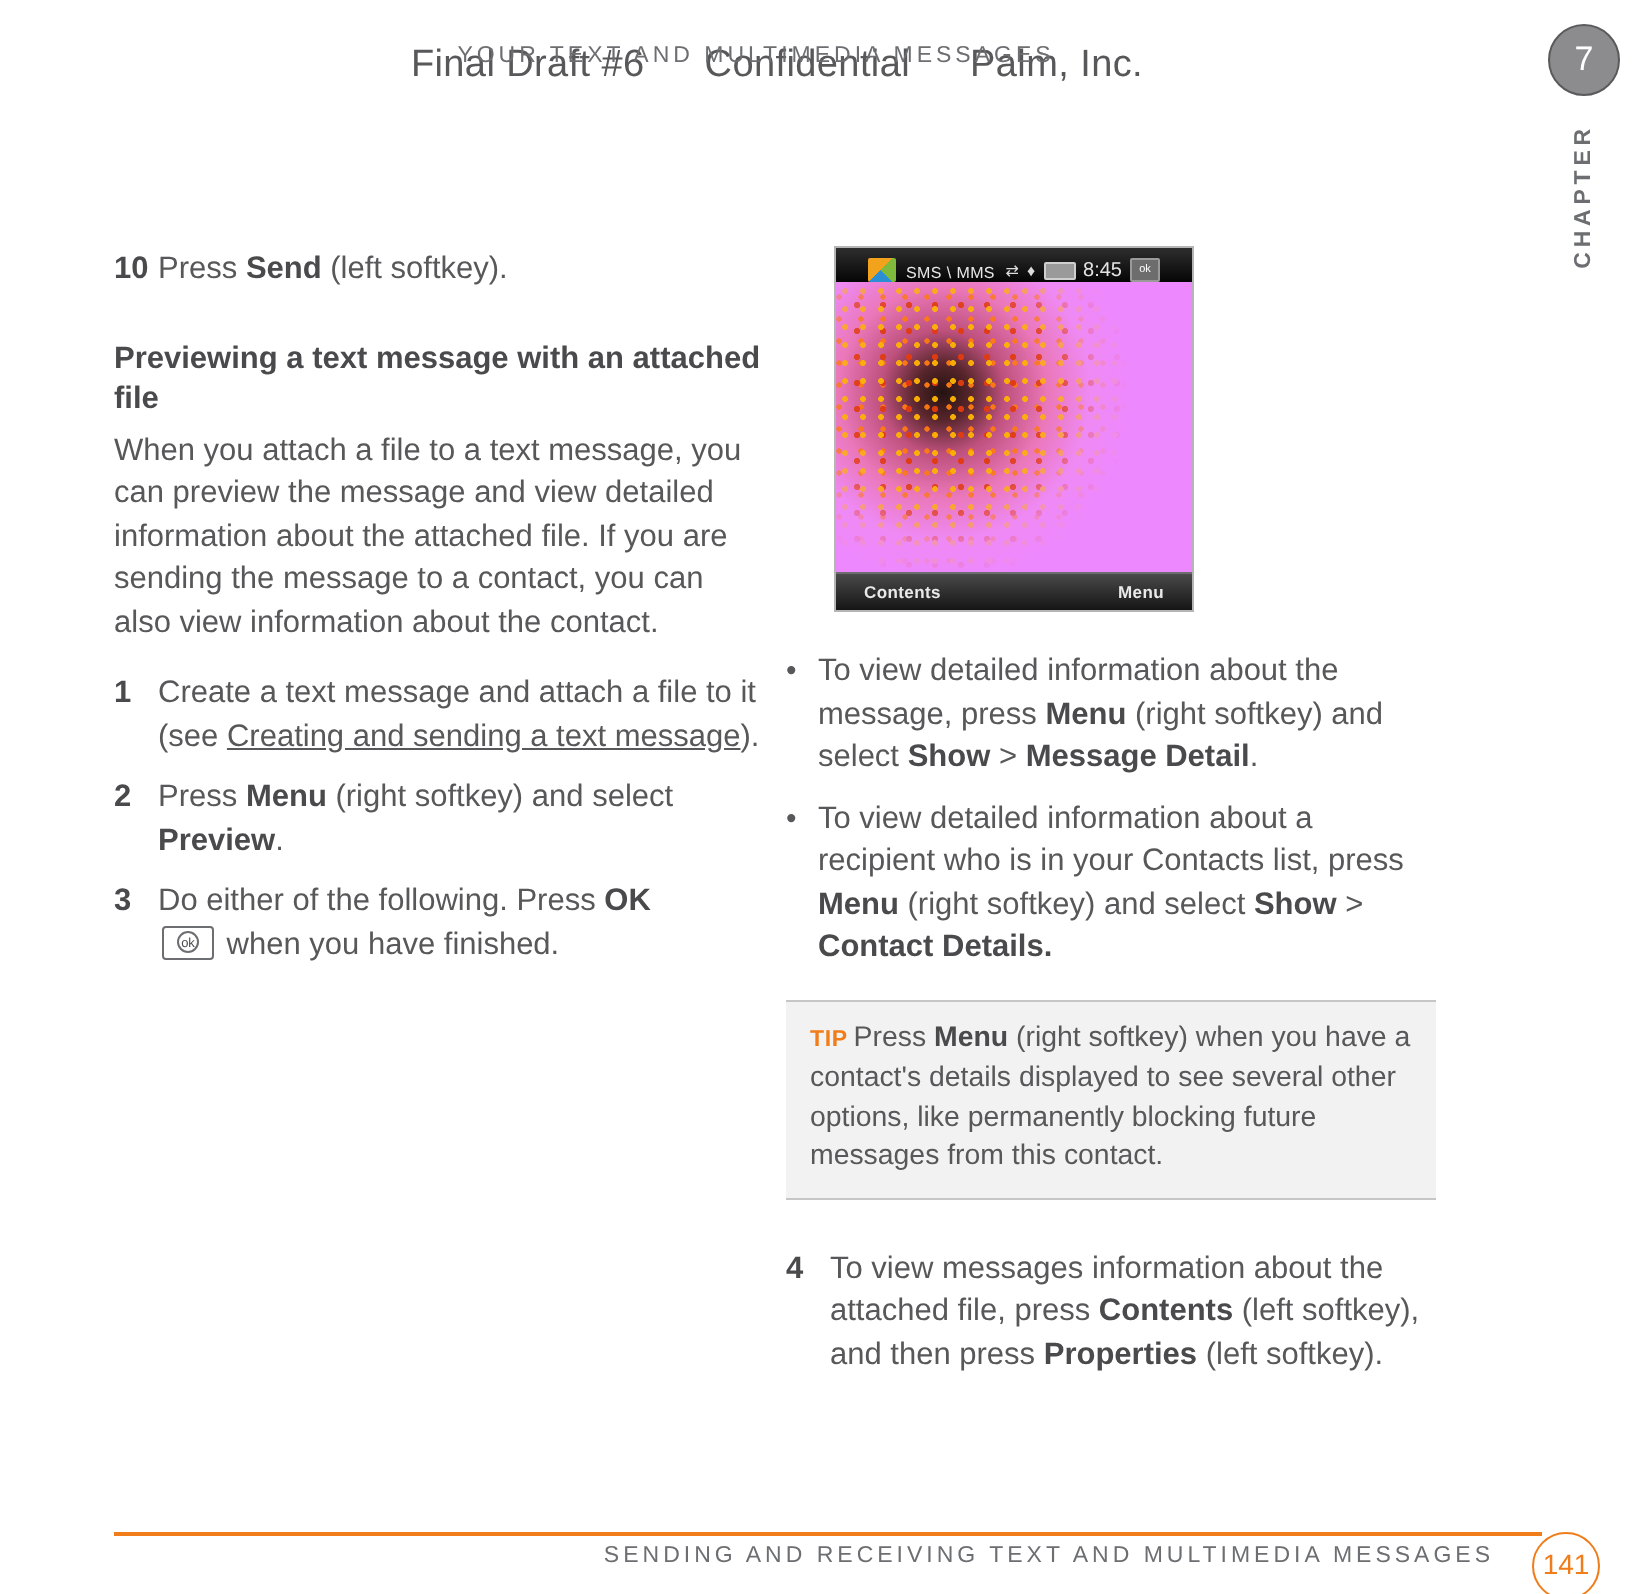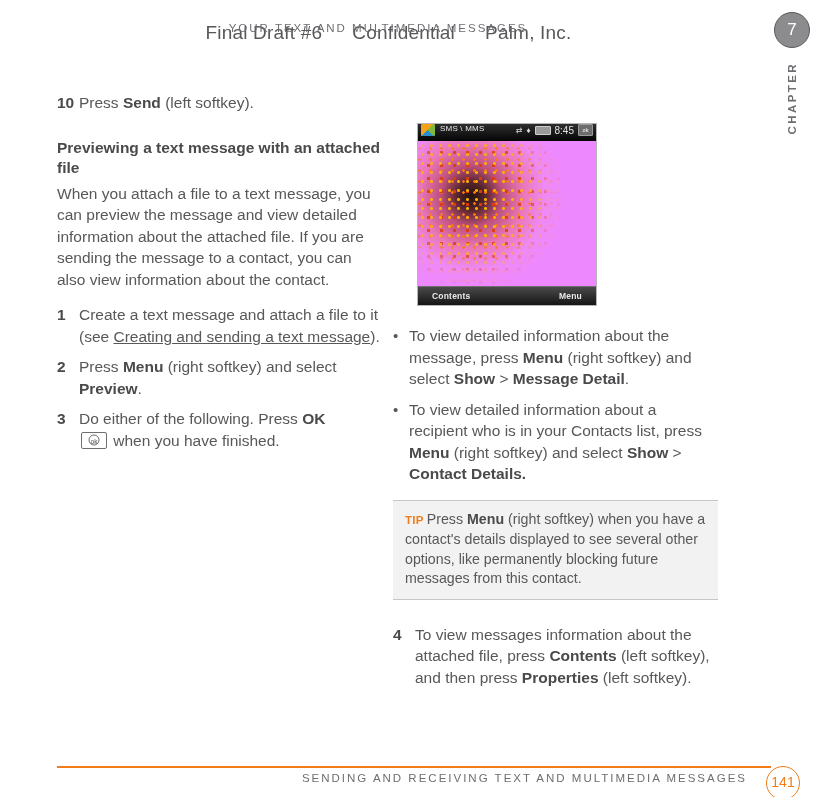--- a/index.html
+++ b/index.html
@@ -72,21 +72,21 @@
     color: #6d6e71;
     font-weight: bold;
     writing-mode: vertical-rl;
     transform: rotate(180deg);
     white-space: nowrap;
   }
 
   
   .col {
     position: absolute;
-    top: 92px;
+    top: 124px;
     width: 325px;
     font-size: 15.5px;
     line-height: 21.5px;
     color: #58585a;
   }
   .col-left  { left: 57px; }
   .col-right { left: 393px; }
 
   b, strong { color: #4a4a4c; font-weight: bold; }
 
@@ -191,22 +191,22 @@
     height: 183px;
     border: 1px solid #b5b5b5;
     box-sizing: border-box;
     background: #000;
     overflow: hidden;
   }
   .ps-titlebar {
     height: 17px;
     background: linear-gradient(#2e2e2e, #050505);
     display: flex;
-    align-items: flex-start;
-    padding: 0 3px;
+    align-items: flex-end;
+    padding: 0 16px;
     box-sizing: border-box;
   }
   .ps-start {
     width: 14px; height: 12px;
     background:
       linear-gradient(135deg, #f3a21b 0%, #f3a21b 48%, transparent 48%),
       linear-gradient(45deg, #2c8fd4 0%, #2c8fd4 48%, transparent 48%),
       #7fba3c;
     border-radius: 1px;
     margin-right: 5px;

